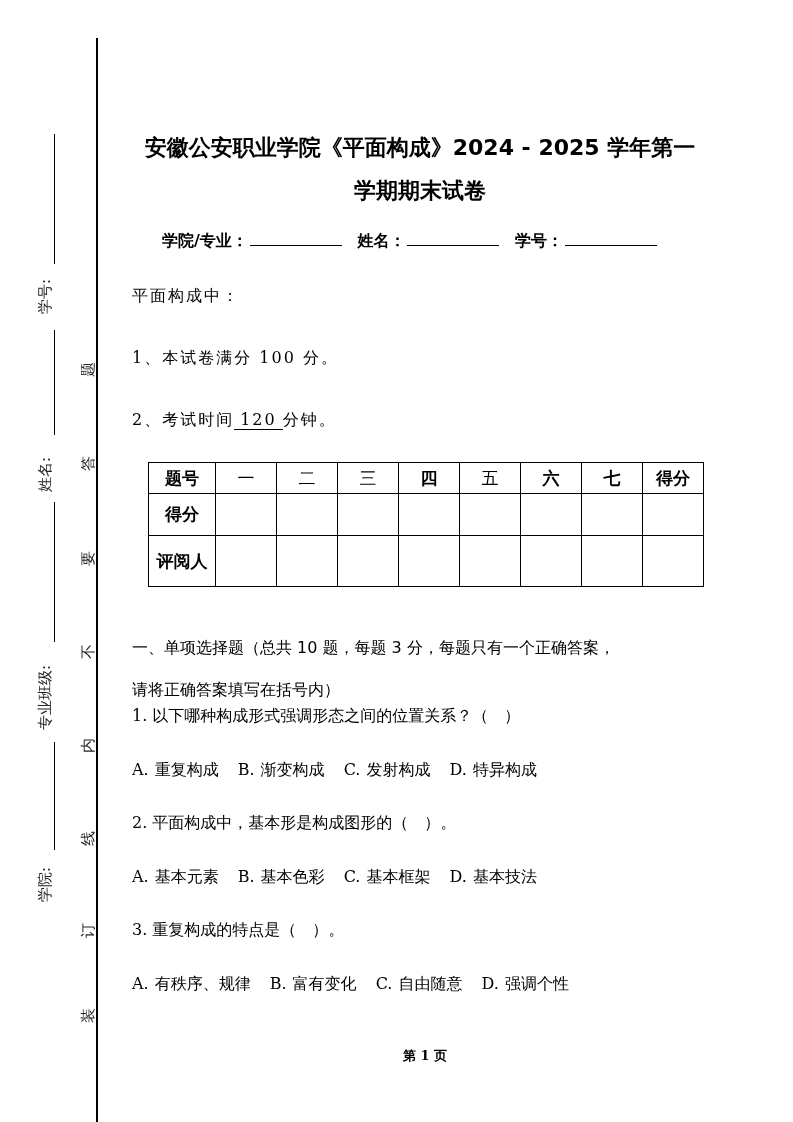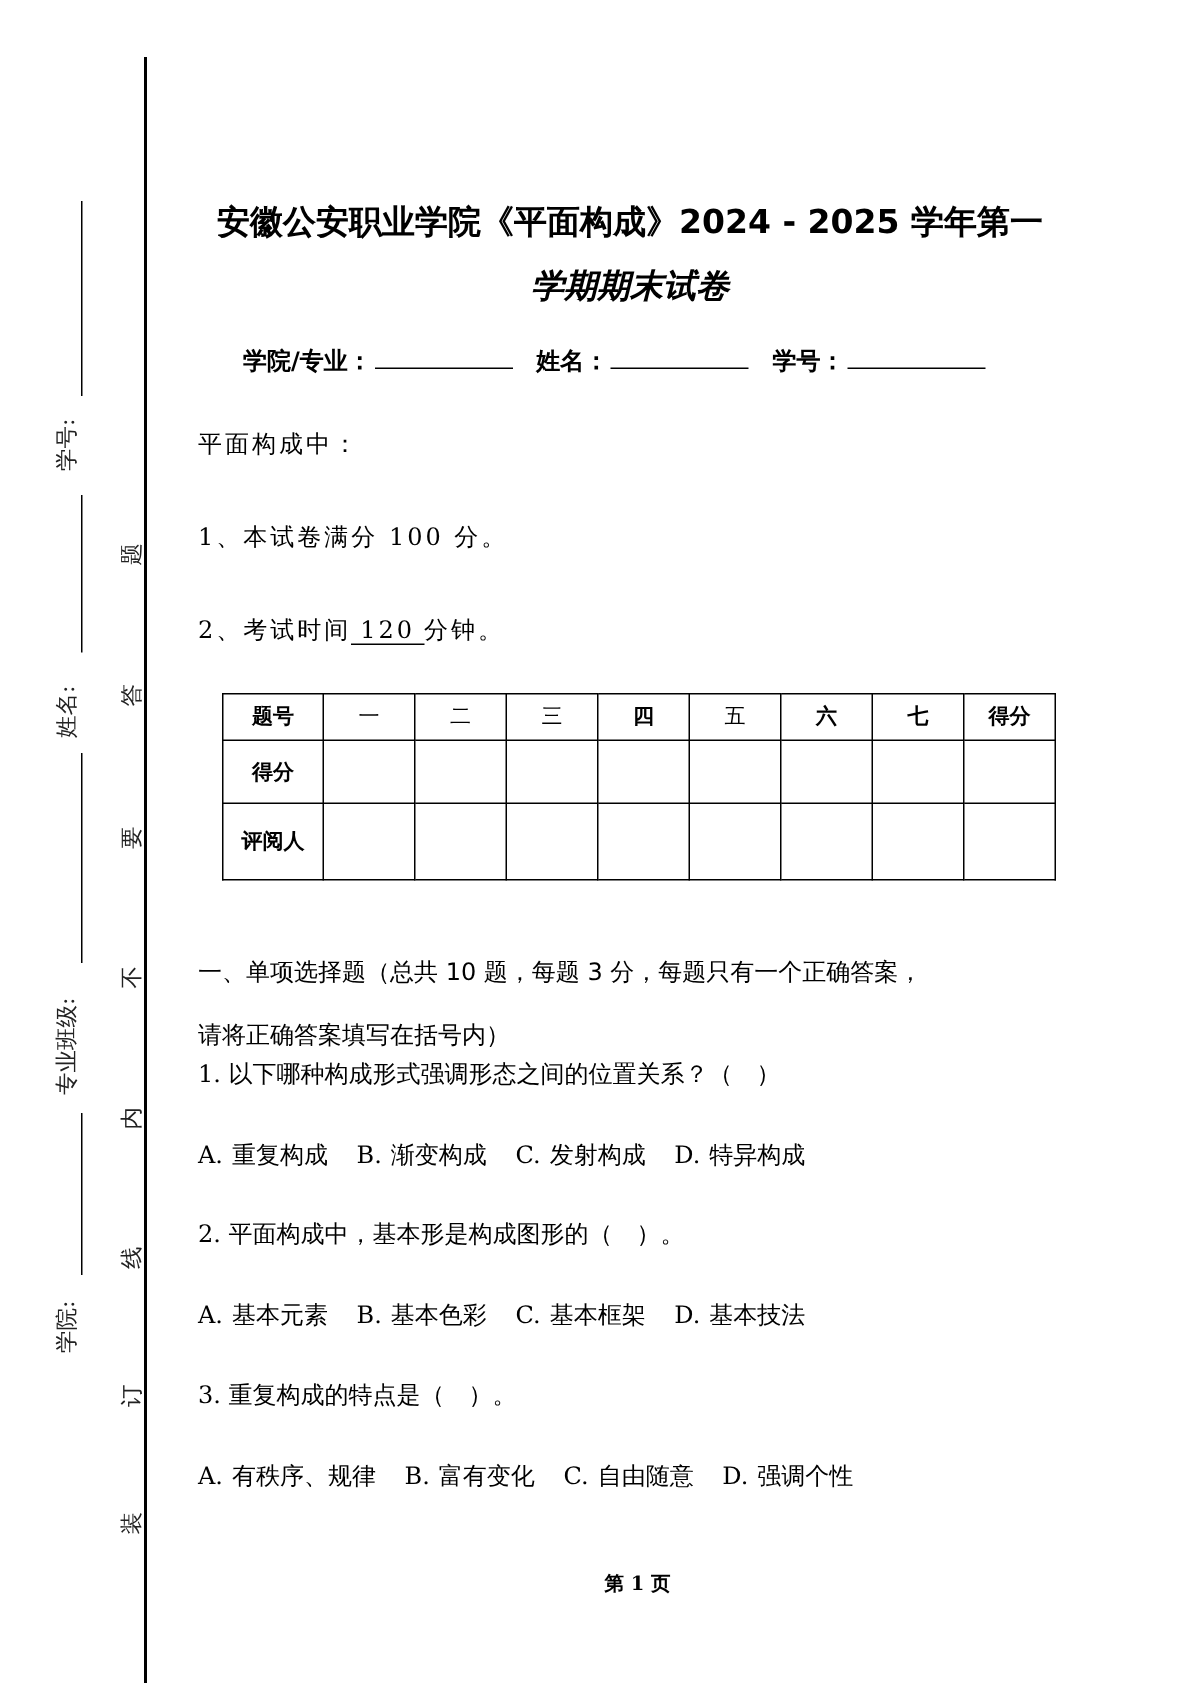--- a/index.html
+++ b/index.html
@@ -9,30 +9,30 @@
   .vline-main { left: 96px; top: 38px; width: 1.5px; height: 1084px; background: #000; }
   .fill-seg { left: 54px; width: 1.2px; background: #000; }
   .rot { position: absolute; transform: rotate(-90deg); transform-origin: center center;
          white-space: nowrap; font-size: 15px; font-family: "DejaVu Serif", serif; color: #222; }
   .rot-label { width: 80px; text-align: center; }
   .rot-char { width: 20px; text-align: center; font-size: 15px; }
 
   .title { left: 110px; width: 620px; text-align: center;
            font-family: "DejaVu Sans", sans-serif; font-weight: bold; font-size: 22px; }
   .title1 { top: 133px; }
-  .title2 { top: 176px; font-style: italic; }
+  .title2 { top: 176px; }
   .info-row { left: 162px; top: 231px; font-family: "DejaVu Sans", sans-serif;
               font-weight: bold; font-size: 16px; white-space: nowrap; }
   .info-row .blank { display: inline-block; width: 92px; border-bottom: 1px solid #000;
                      margin: 0 10px 0 2px; height: 14px; vertical-align: baseline; }
   .notice { left: 132px; font-size: 16px; letter-spacing: 2px; white-space: nowrap; }
   .time-val { display: inline-block; border-bottom: 1px solid #000; padding: 0 6px; }
 
   table.score { position: absolute; left: 148px; top: 462px; border-collapse: collapse;
-                font-family: "DejaVu Sans", sans-serif; font-size: 14px; border-radius: 27px; }
+                font-family: "DejaVu Sans", sans-serif; font-size: 17px; border-radius: 27px; }
   table.score td { border: 1px solid #000; text-align: center; width: 60px; padding: 0; }
   table.score td.head-cell { width: 66px; font-weight: bold; }
   table.score tr.r0 td { height: 30px; }
   table.score tr.r0 td.bold { font-weight: bold; }
   table.score tr.r1 td { height: 41px; }
   table.score tr.r2 td { height: 50px; text-align: center; }
 
   .q { left: 132px; font-size: 16px; white-space: nowrap; font-family: "DejaVu Sans", sans-serif; }
   .q .num { font-family: "DejaVu Serif", serif; }
   .opt { margin-right: 14px; }

